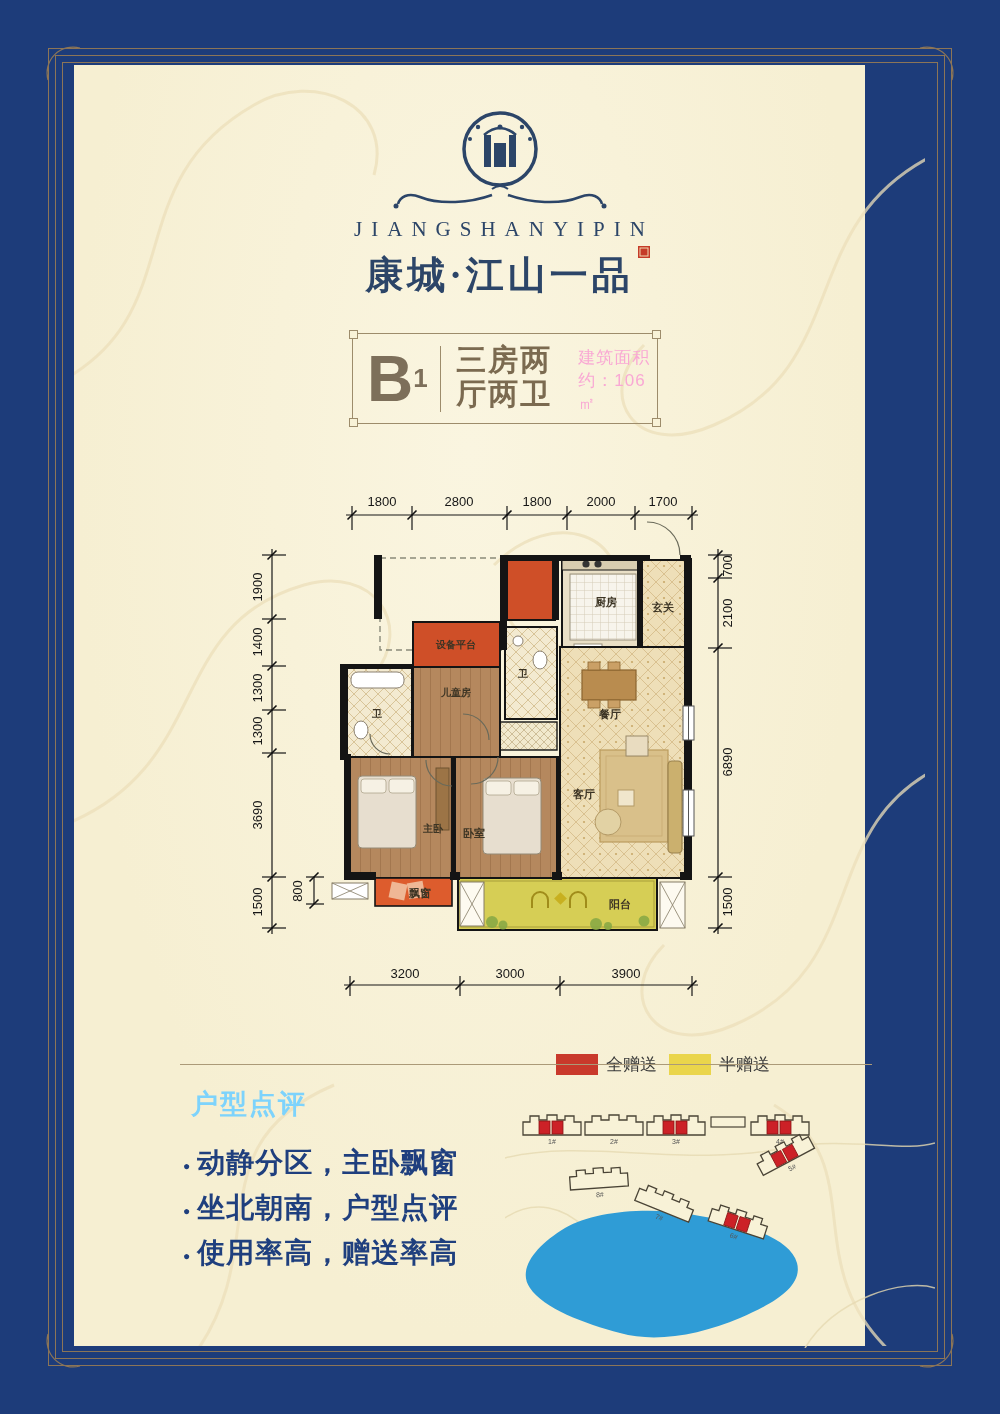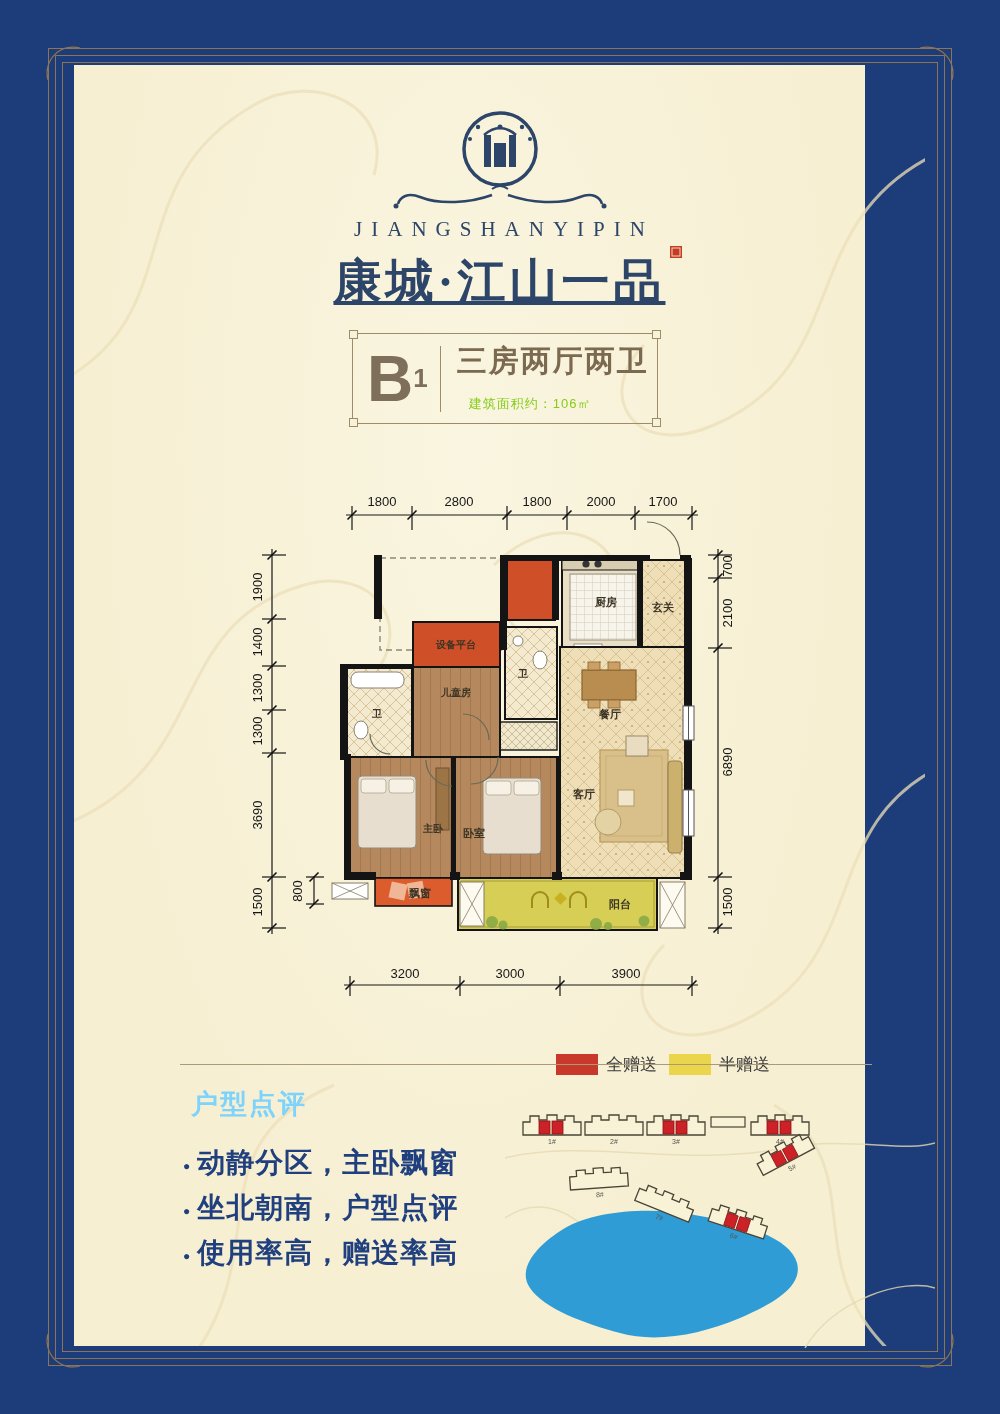--- a/index.html
+++ b/index.html
@@ -20,38 +20,38 @@
   .deco-svg{position:absolute;left:0;top:0;pointer-events:none;}
   
   .logo-wrap{position:absolute;left:0;top:40px;width:851px;text-align:center;}
   .logo-svg{display:block;margin:0 auto;}
   .romanized{
     margin-top:2px;color:#2c4568;font-family:"Liberation Serif", serif;
     font-size:21px;letter-spacing:9px;text-indent:9px;
   }
   .cn-name{
     position:relative;display:inline-block;margin-top:8px;color:#2c4568;
-    font-family:"Liberation Serif", serif;font-weight:bold;font-size:48px;letter-spacing:4px;text-decoration:underline;
+    font-family:"Liberation Serif", serif;font-weight:bold;font-size:38px;letter-spacing:4px;
   }
   .seal{
     position:absolute;right:-16px;top:-4px;width:12px;height:12px;background:#c53b28;
     box-shadow:inset 0 0 0 1.5px #c53b28, inset 0 0 0 2.5px #f0d9b0;
   }
   
   .unit-box{
     position:absolute;left:352px;top:333px;width:306px;height:91px;
     border:1px solid #9d8c6b;display:flex;align-items:center;box-sizing:border-box;
     padding:0 0 0 14px;
   }
   .unit-code{color:#7d6f5a;font-size:64px;font-weight:bold;line-height:1;}
   .unit-sub{color:#7d6f5a;font-size:26px;font-weight:bold;}
   .unit-divider{width:1px;height:66px;background:#9d8c6b;margin:0 16px 0 12px;}
-  .unit-texts{display:flex;flex-direction:column;gap:14px;}
+  .unit-texts{display:flex;flex-direction:row;gap:14px;}
   .unit-title{color:#7b6a50;font-size:30px;font-weight:bold;letter-spacing:2px;line-height:1.15;}
-  .unit-area{color:#84cc16;font-size:13px;letter-spacing:1px;margin-top:3px;margin-left:12px;}
+  .unit-area{color:#f9a8d4;font-size:17px;letter-spacing:1px;margin-top:3px;margin-left:12px;}
   .corner-notch{position:absolute;width:7px;height:7px;border:1px solid #9d8c6b;background:#f8f2d7;}
   .cn-tl{left:-4px;top:-4px;} .cn-tr{right:-4px;top:-4px;}
   .cn-bl{left:-4px;bottom:-4px;} .cn-br{right:-4px;bottom:-4px;}
   
   .legend{position:absolute;left:556px;top:1020px;display:flex;align-items:center;gap:12px;margin-top:33px;}
   .legend-item{display:flex;align-items:center;gap:8px;}
   .swatch{width:42px;height:21px;}
   .sw-full{background:#c9392b;}
   .sw-half{background:#ead54b;}
   .legend-label{font-size:17px;color:#3a3a3a;}

